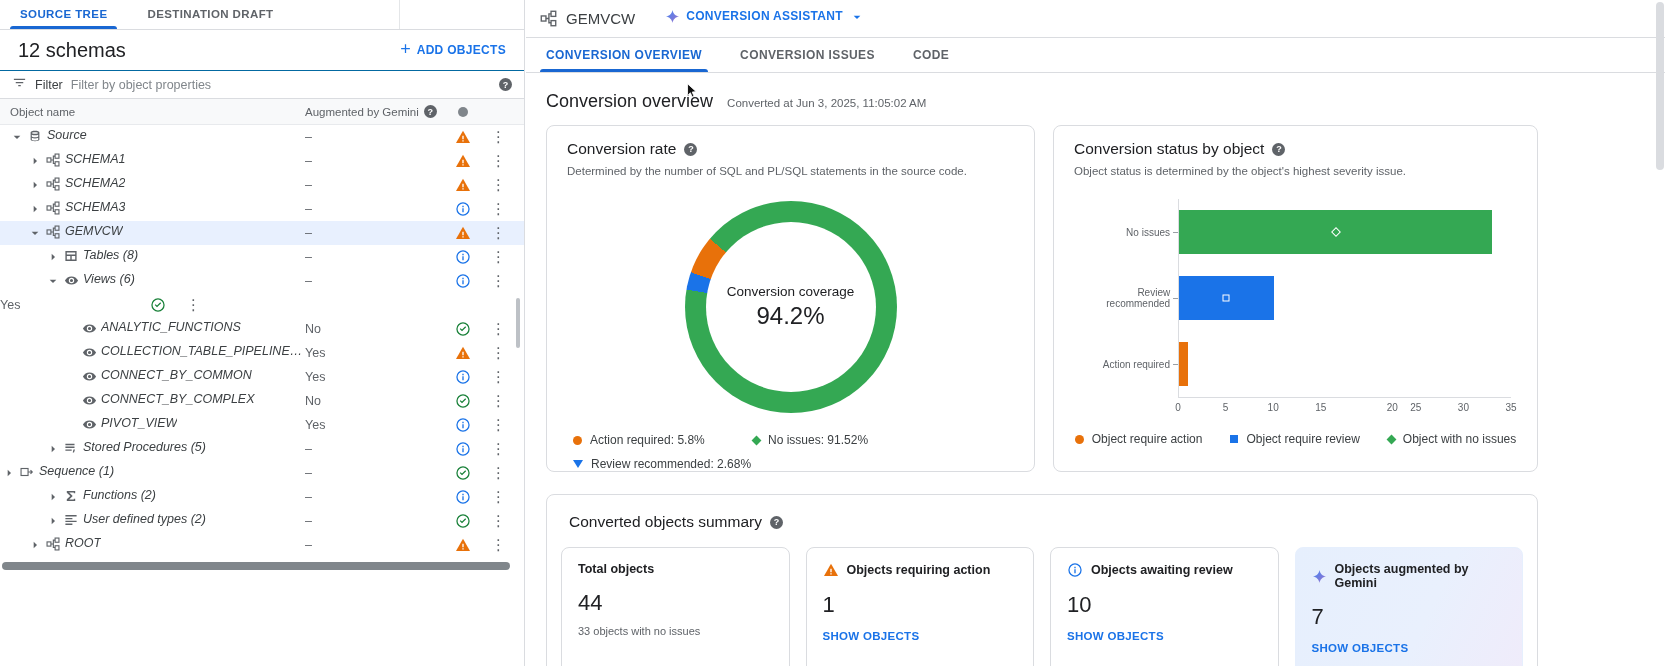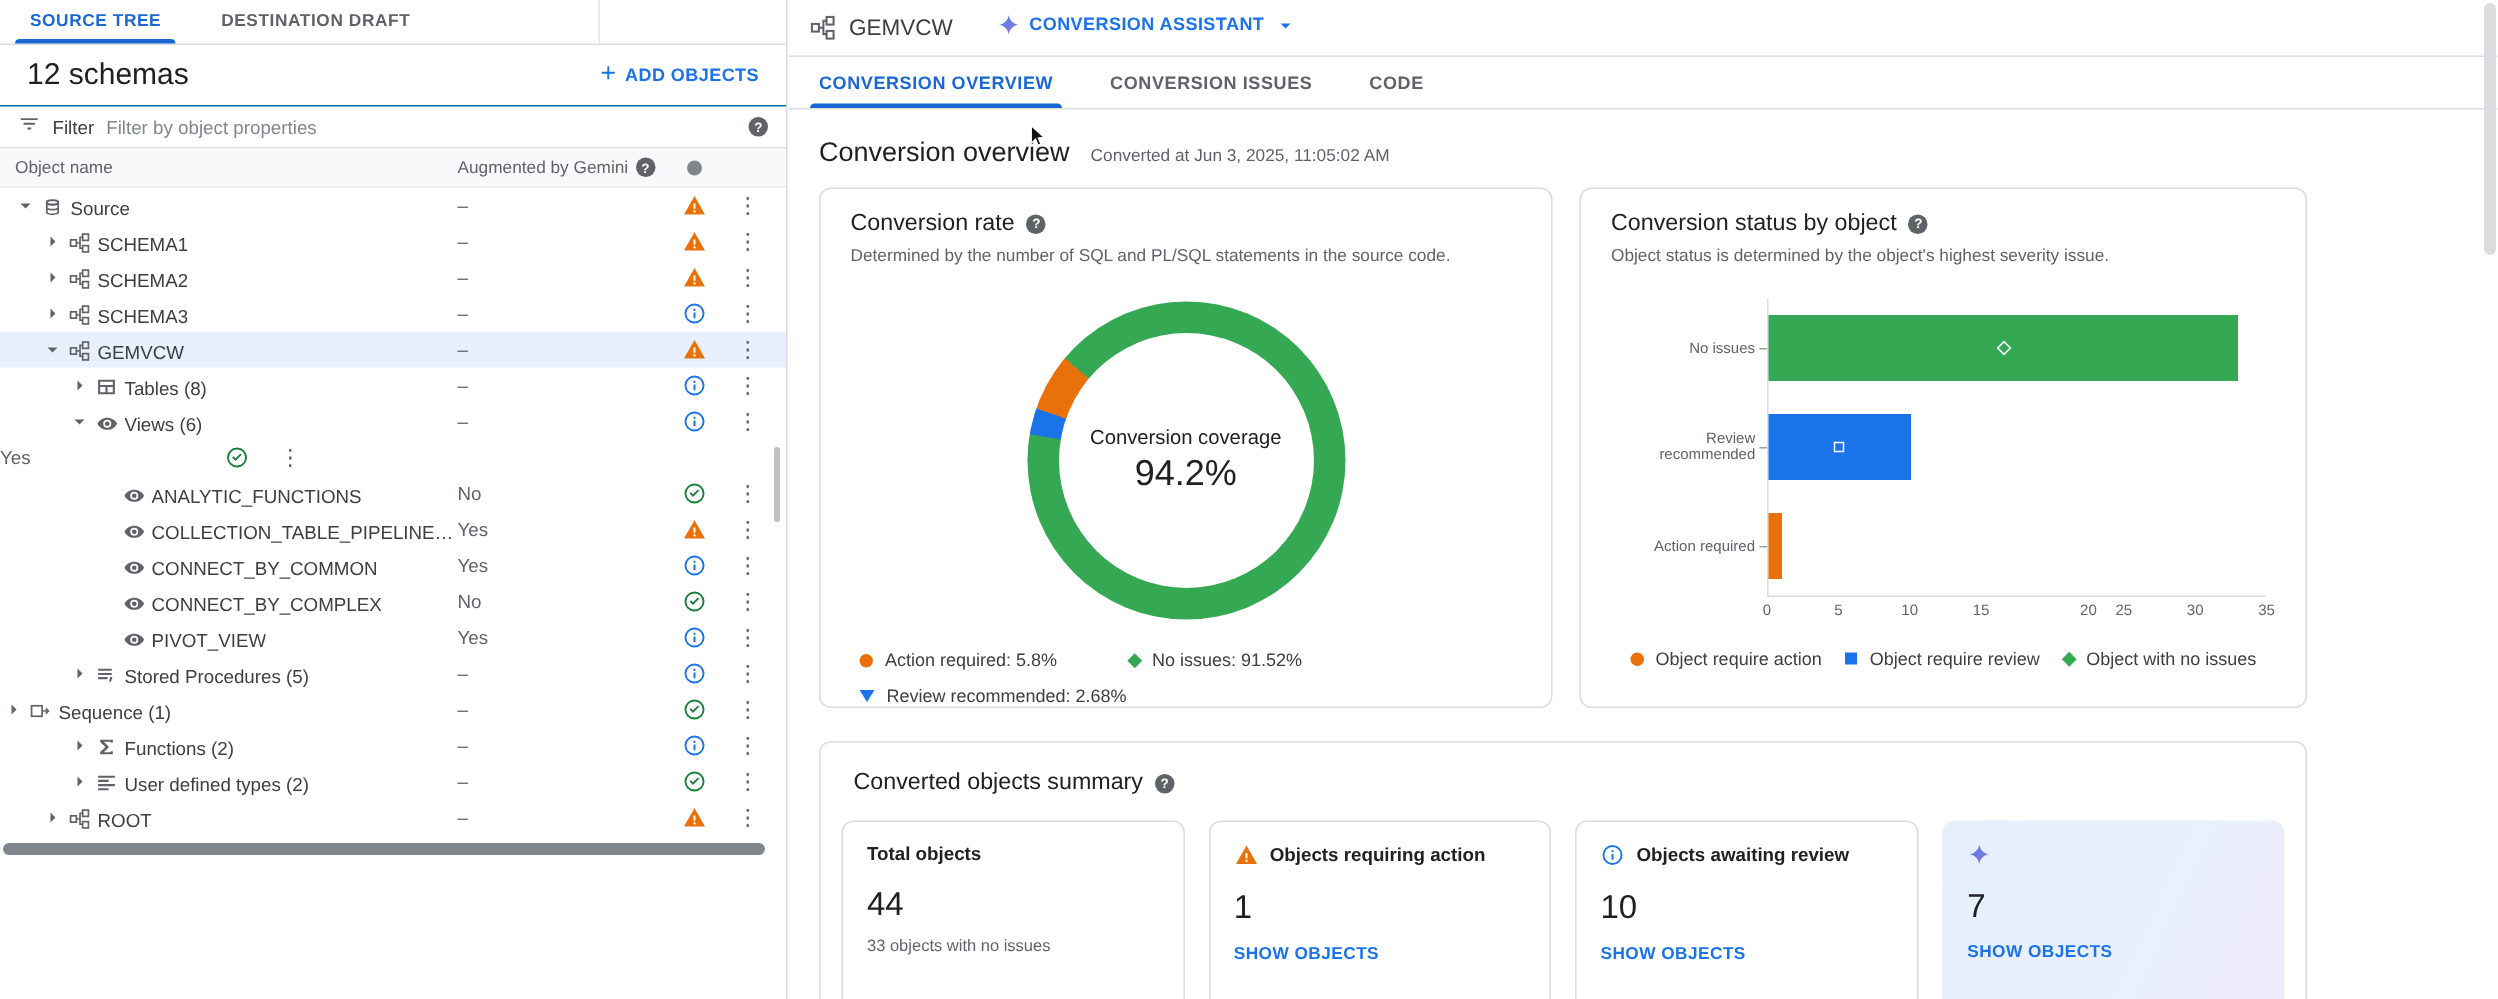--- a/index.html
+++ b/index.html
@@ -33,21 +33,21 @@
     border-bottom:1px solid #e8eaed; font-size:11.5px; color:#5f6368; }
   .th-name { width:305px; padding-left:10px; }
   .th-gem { width:140px; display:flex; align-items:center; gap:5px; }
   .th-status { width:36px; display:flex; justify-content:center; }
   .th-kebab { width:36px; }
   .gray-dot { width:10px; height:10px; border-radius:50%; background:#80868b; display:inline-block; }
 
   .tree-rows { position:relative; }
   .trow { display:flex; align-items:center; height:24px; font-size:12.5px; color:#3c4043; cursor:pointer; }
   .trow.selected { background:#e8f0fe; }
-  .tname { width:305px; display:flex; align-items:flex-end; overflow:hidden; white-space:nowrap; }
+  .tname { width:305px; display:flex; align-items:flex-start; overflow:hidden; white-space:nowrap;font-style:italic; }
   .expander { width:18px; height:18px; display:inline-flex; align-items:center; justify-content:center; flex:none; }
   .obj-icon { width:18px; height:16px; display:inline-flex; align-items:center; justify-content:center; flex:none; }
   .obj-label { margin-left:3px; overflow:hidden; text-overflow:ellipsis; }
   .tgem { width:140px; color:#5f6368; }
   .tstatus { width:36px; display:flex; justify-content:center; align-items:center; cursor:pointer; }
   .tkebab { width:36px; text-align:center; font-size:15px; color:#5f6368; cursor:pointer; letter-spacing:1px; }
 
   .hscrollbar { position:absolute; left:2px; top:562px; width:508px; height:8px;
     background:#80868b; border-radius:4px; cursor:pointer; }
   .vscroll-left { position:absolute; right:4px; top:298px; width:4px; height:50px;
@@ -107,21 +107,21 @@
   .bar-cat .tick { width:5px; height:1px; background:#9aa0a6; margin-left:3px; }
   .bar-plot-col { flex:1; padding-right:6px; }
   .bar-plot { border-left:1px solid #dadce0; border-bottom:1px solid #dadce0; }
   .bar-slot { height:66px; display:flex; align-items:center; }
   .bar-fill { height:44px; position:relative; }
   .bar-marker { position:absolute; left:50%; top:50%; width:7px; height:7px; border:1.5px solid #fff;
     background:transparent; transform:translate(-50%,-50%); }
   .bar-marker.diamond { transform:translate(-50%,-50%) rotate(45deg); }
   .bar-axis { position:relative; height:14px; margin-top:4px; }
   .bar-axis span { position:absolute; transform:translateX(-50%); font-size:10px; color:#5f6368; }
-  .bar-legend { display:flex; justify-content:center; gap:16px; margin-top:16px; font-size:12px; color:#3c4043; }
+  .bar-legend { display:flex; justify-content:center; gap:28px; margin-top:16px; font-size:12px; color:#3c4043; }
 
   
   .summary-card { border:1px solid #dadce0; border-radius:8px; margin-top:22px; padding:14px; height:200px; }
   .summary-title-row { display:flex; align-items:center; gap:8px; font-size:15.5px; color:#202124; padding:4px 8px; }
   .summary-cards { display:flex; gap:16px; margin-top:12px; }
   .sum-card { flex:1; border:1px solid #dadce0; border-radius:8px; padding:14px 16px; height:150px; background:#fff; }
   .sum-card.highlight { background:linear-gradient(115deg,#e6effd 0%, #e9f0fd 55%, #f0ebfa 100%); border-color:#e6effd; }
   .sum-title { display:flex; align-items:center; gap:8px; font-size:12.5px; font-weight:bold; color:#202124; }
   .sum-value { font-size:22px; color:#202124; margin-top:14px; }
   .sum-caption { font-size:11px; color:#5f6368; margin-top:9px; }
@@ -735,20 +735,21 @@
                   </svg>
                 </span>
                 <span>Objects awaiting review</span>
               </div><div class="sum-value">10</div><a class="sum-link">SHOW OBJECTS</a></div>
             <div class="sum-card highlight"><div class="sum-title">
                 <span style="display:inline-flex">
                   <svg width="15" height="15" viewBox="0 0 24 24">
                     <path fill="url(#gg)" d="M12 1.5c.8 5.6 4.9 9.7 10.5 10.5-5.6.8-9.7 4.9-10.5 10.5C11.2 16.9 7.1 12.8 1.5 12 7.1 11.2 11.2 7.1 12 1.5z"></path>
                   </svg>
                 </span>
+                <span>Objects augmented by Gemini</span>
               </div><div class="sum-value">7</div><a class="sum-link">SHOW OBJECTS</a></div>
           </div>
       </div>
     </div>
   </div>
 
   <div class="vscroll-right"></div>
 </div>
 
 <span class="cursor">

